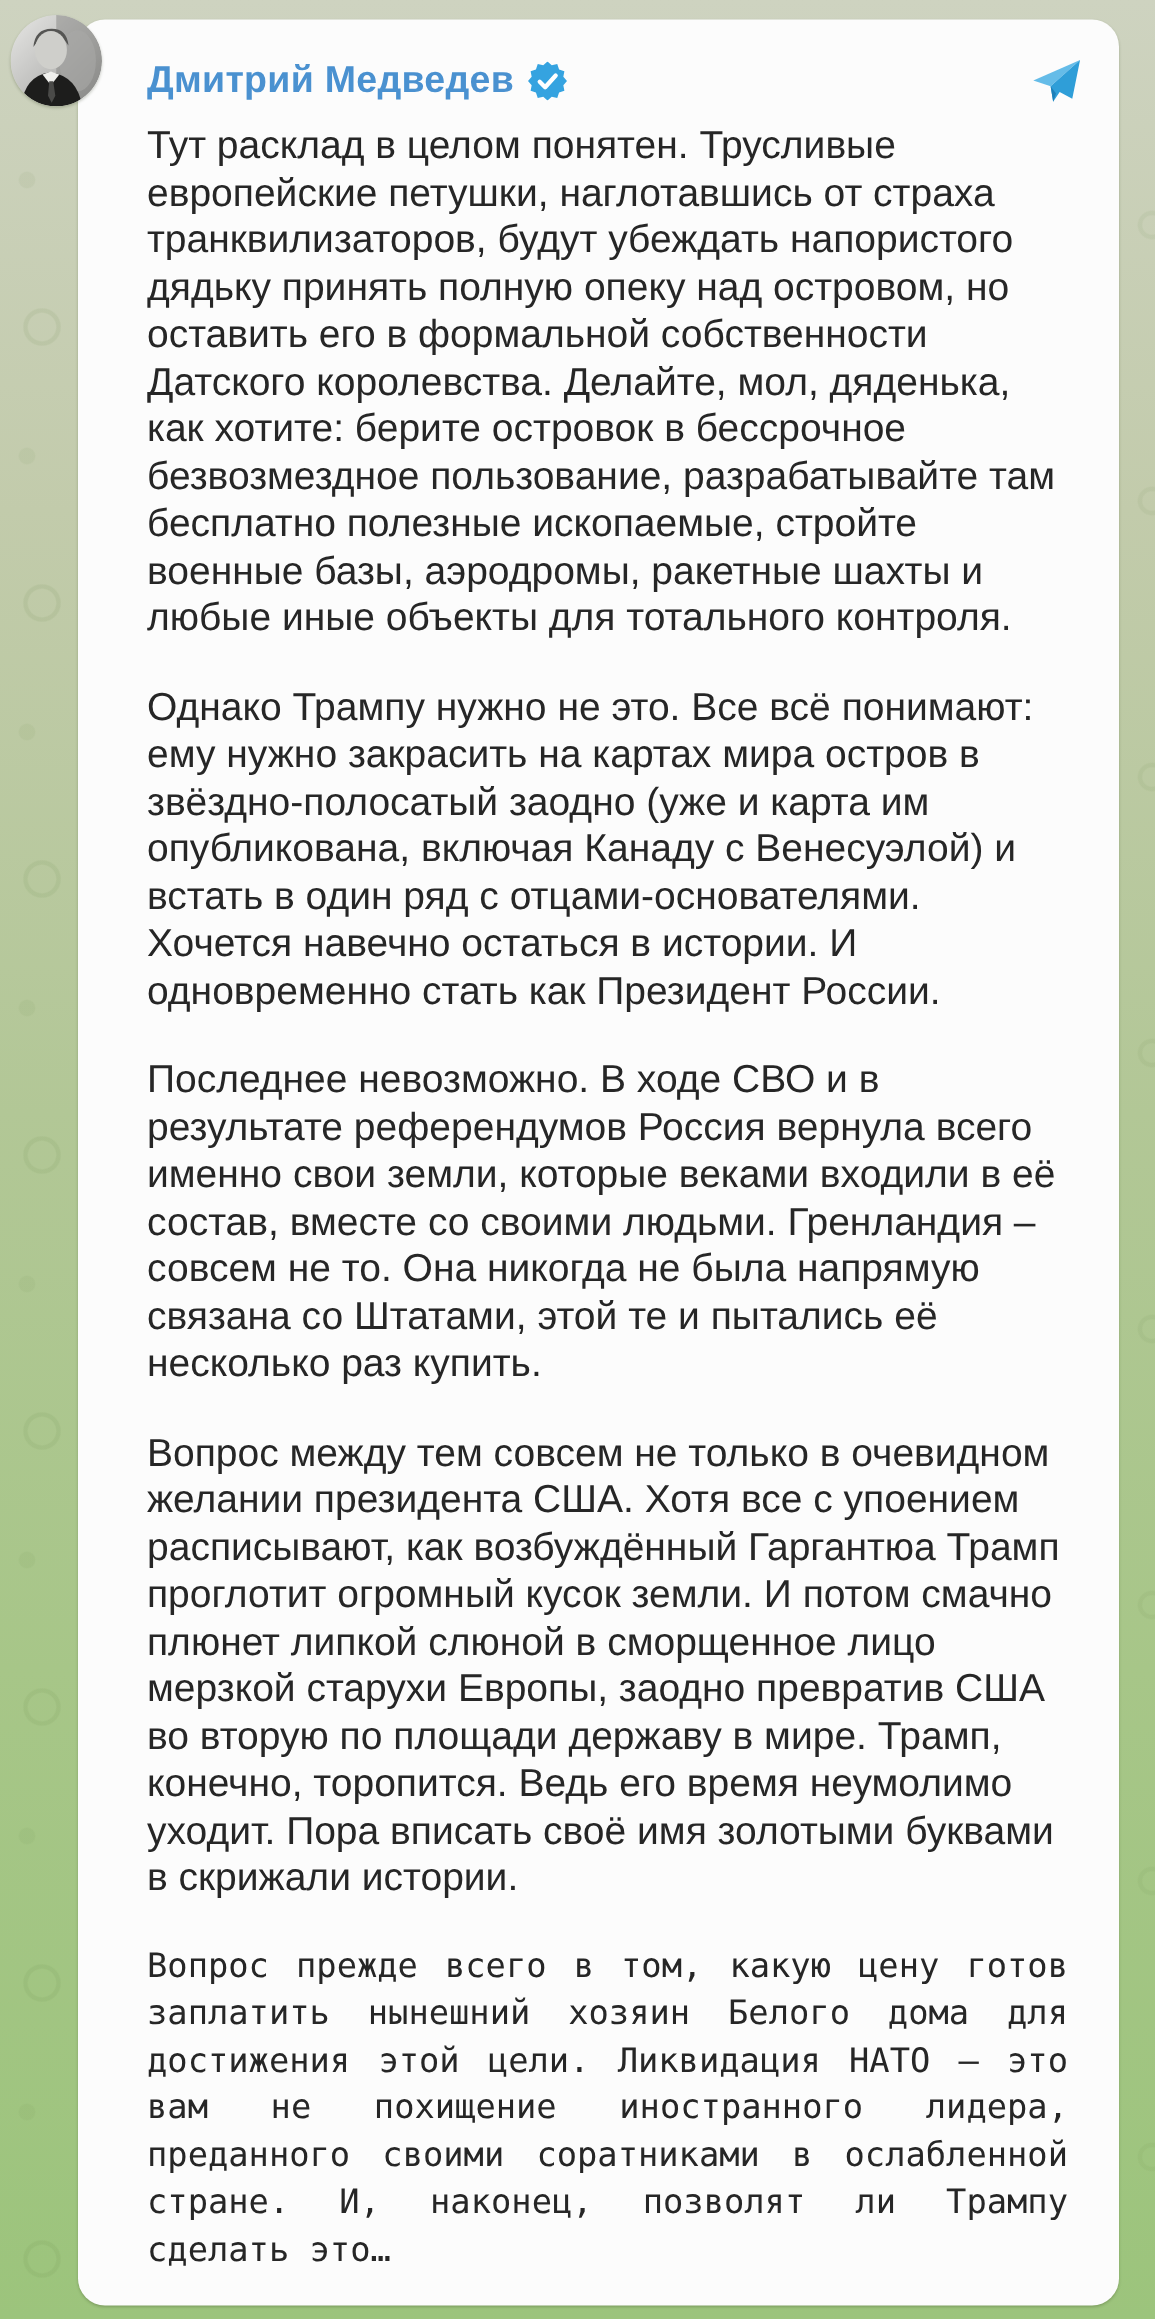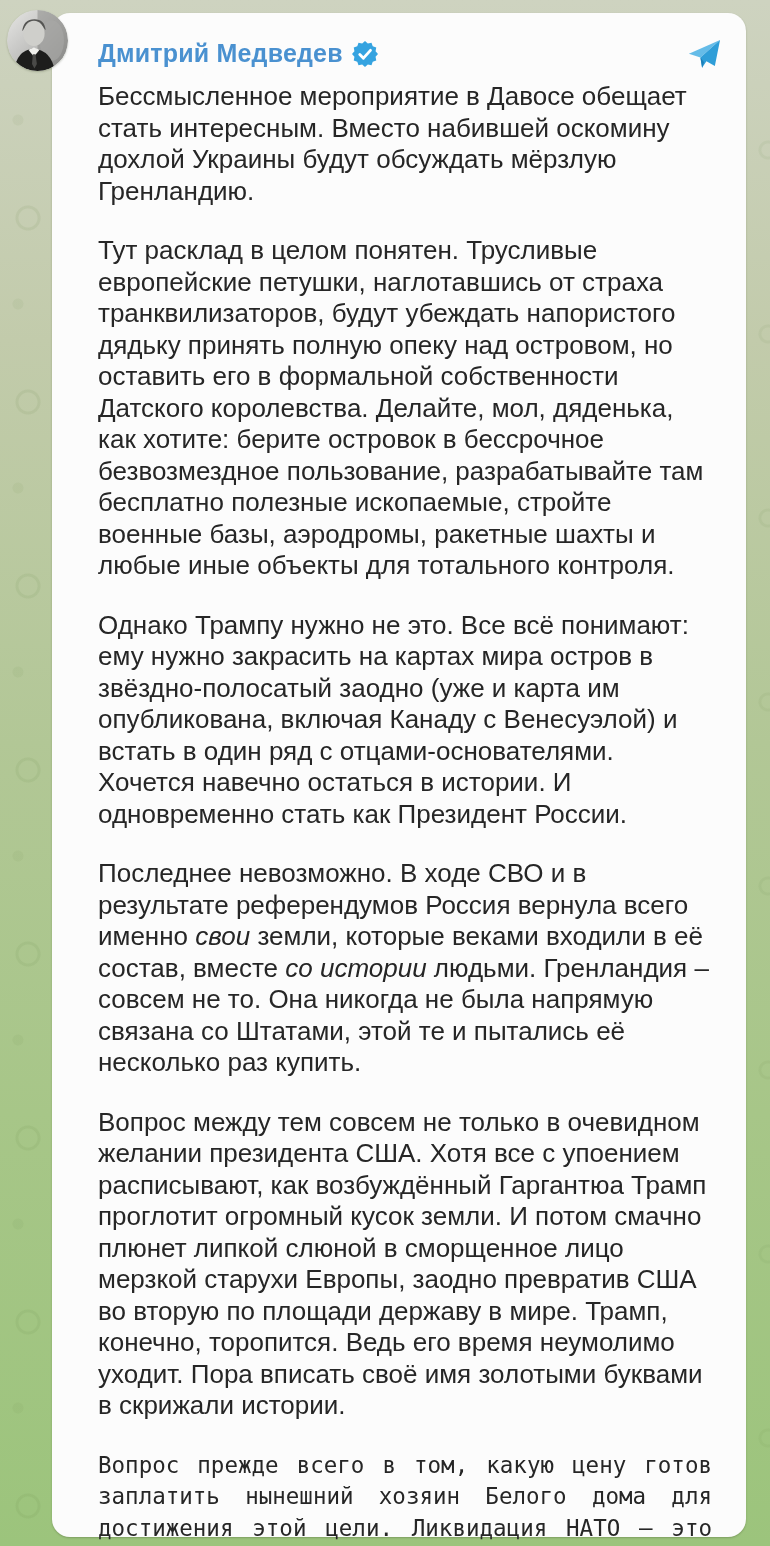--- a/index.html
+++ b/index.html
@@ -46,21 +46,21 @@
   .badge{display:inline-flex;width:26px;height:26px;}
   .plane{position:absolute;right:25px;top:26px;width:34px;height:31px;cursor:pointer;}
   .post-text{color:var(--text,#262626);font-size:26px;line-height:31.5px;}
   .para{margin:0 0 28px 0;}
   .para.mono{
     font-family:"DejaVu Sans Mono",monospace;
     font-size:22.5px;line-height:31.5px;
     text-align:justify;
     margin-bottom:8px;
   }
-  .it{font-style:italic;}
+  .it{}
 </style>
 </head>
 <body>
 
 <div class="screen">
 
   <div class="avatar">
     <svg viewBox="0 0 60 60">
       <defs>
         <linearGradient id="abg" x1="0" y1="0" x2="1" y2="1">
@@ -99,22 +99,21 @@
 
     <span class="plane">
       <svg viewBox="0 0 36 32">
         <polygon points="35,1 2,15.5 14.2,19.6" fill="#65bce8"></polygon>
         <polygon points="35,1 14.2,19.6 16,30.5 20.6,23.6 29.5,28.5" fill="#2f9ed8"></polygon>
         <polygon points="14.2,19.6 16,30.5 18,24.7" fill="#1d7fb8"></polygon>
       </svg>
     </span>
 
     <div class="post-text">
-      <div class="para"><span>Бессмысленное мероприятие в Давосе обещает стать интересным. Вместо набившей оскомину дохлой Украины будут обсуждать мёрзлую Гренландию.</span></div>
       <div class="para"><span>Тут расклад в целом понятен. Трусливые европейские петушки, наглотавшись от страха транквилизаторов, будут убеждать напористого дядьку принять полную опеку над островом, но оставить его в формальной собственности Датского королевства. Делайте, мол, дяденька, как хотите: берите островок в бессрочное безвозмездное пользование, разрабатывайте там бесплатно полезные ископаемые, стройте военные базы, аэродромы, ракетные шахты и любые иные объекты для тотального контроля.</span></div>
       <div class="para"><span>Однако Трампу нужно не это. Все всё понимают: ему нужно закрасить на картах мира остров в звёздно-полосатый заодно (уже и карта им опубликована, включая Канаду с Венесуэлой) и встать в один ряд с отцами-основателями. Хочется навечно остаться в истории. И одновременно стать как Президент России.</span></div>
-      <div class="para"><span>Последнее невозможно. В ходе СВО и в результате референдумов Россия вернула всего именно </span><span class="it">свои</span><span> земли, которые веками входили в её состав, вместе </span><span class="it">со истории</span><span> людьми. Гренландия – совсем не то. Она никогда не была напрямую связана со Штатами, этой те и пытались её несколько раз купить.</span></div>
+      <div class="para"><span>Последнее невозможно. В ходе СВО и в результате референдумов Россия вернула всего именно </span><span class="it">свои</span><span> земли, которые веками входили в её состав, вместе </span><span class="it">со своими</span><span> людьми. Гренландия – совсем не то. Она никогда не была напрямую связана со Штатами, этой те и пытались её несколько раз купить.</span></div>
       <div class="para"><span>Вопрос между тем совсем не только в очевидном желании президента США. Хотя все с упоением расписывают, как возбуждённый Гаргантюа Трамп проглотит огромный кусок земли. И потом смачно плюнет липкой слюной в сморщенное лицо мерзкой старухи Европы, заодно превратив США во вторую по площади державу в мире. Трамп, конечно, торопится. Ведь его время неумолимо уходит. Пора вписать своё имя золотыми буквами в скрижали истории.</span></div>
       <div class="para mono"><span>Вопрос прежде всего в том, какую цену готов заплатить нынешний хозяин Белого дома для достижения этой цели. Ликвидация НАТО – это вам не похищение иностранного лидера, преданного своими соратниками в ослабленной стране. И, наконец, позволят ли Трампу сделать это…</span></div>
     </div>
 
   </div>
 </div>
 
 </body></html>

